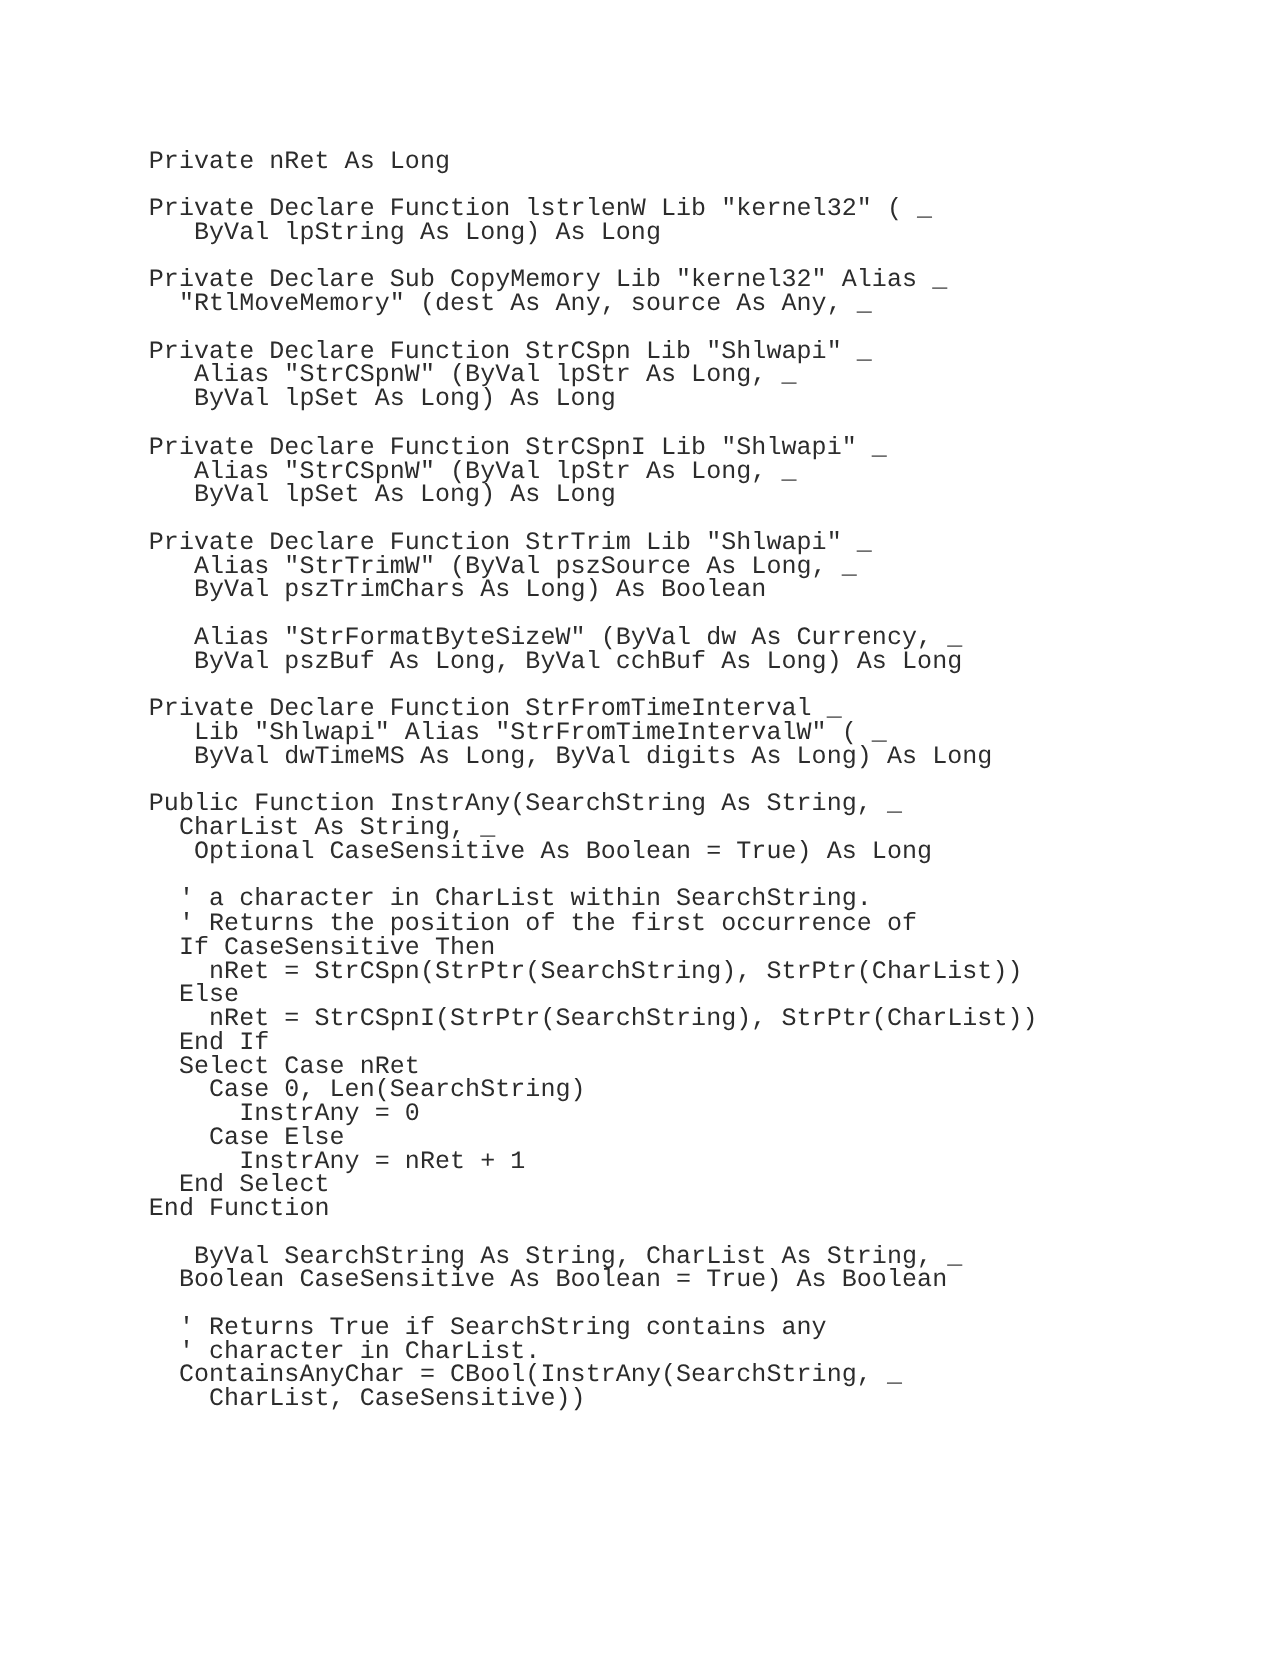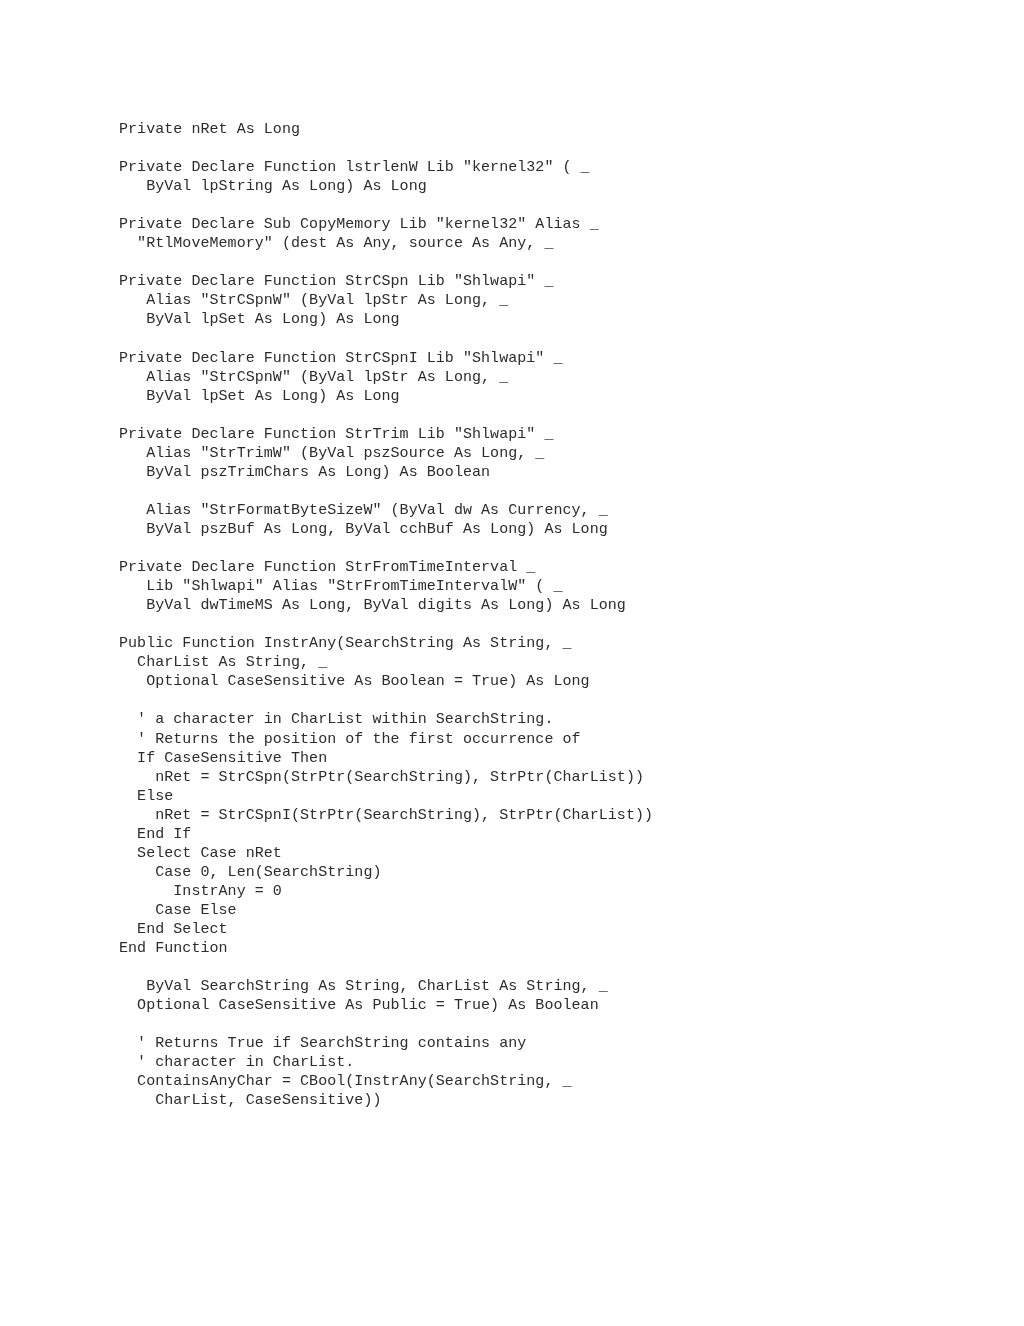--- a/index.html
+++ b/index.html
@@ -24,21 +24,21 @@
     background: #ffffff;
   }
   #code-listing {
     position: absolute;
     left: 119px;
     top: 120px;
     width: 860px;
   }
   .code-line {
     font-family: "Liberation Mono", "DejaVu Sans Mono", monospace;
-    font-size: 15px;
+    font-size: 20px;
     line-height: 19.05px;
     height: 19.05px;
     color: #2c2c2c;
     white-space: pre;
     letter-spacing: 0.05px;
     -webkit-font-smoothing: antialiased;
   }
   .code-line.blank {
     color: transparent;
   }
@@ -83,24 +83,25 @@
       <div class="code-line">  ' Returns the position of the first occurrence of</div>
       <div class="code-line">  If CaseSensitive Then</div>
       <div class="code-line">    nRet = StrCSpn(StrPtr(SearchString), StrPtr(CharList))</div>
       <div class="code-line">  Else</div>
       <div class="code-line">    nRet = StrCSpnI(StrPtr(SearchString), StrPtr(CharList))</div>
       <div class="code-line">  End If</div>
       <div class="code-line">  Select Case nRet</div>
       <div class="code-line">    Case 0, Len(SearchString)</div>
       <div class="code-line">      InstrAny = 0</div>
       <div class="code-line">    Case Else</div>
+      <div class="code-line">      InstrAny = nRet + 1</div>
       <div class="code-line">  End Select</div>
       <div class="code-line">End Function</div>
       <div class="code-line blank">&nbsp;</div>
       <div class="code-line">   ByVal SearchString As String, CharList As String, _</div>
-      <div class="code-line">  Optional CaseSensitive As Public = True) As Boolean</div>
+      <div class="code-line">  Boolean CaseSensitive As Boolean = True) As Boolean</div>
       <div class="code-line blank">&nbsp;</div>
       <div class="code-line">  ' Returns True if SearchString contains any</div>
       <div class="code-line">  ' character in CharList.</div>
       <div class="code-line">  ContainsAnyChar = CBool(InstrAny(SearchString, _</div>
       <div class="code-line">    CharList, CaseSensitive))</div>
     </div>
 </div>
 
 </body></html>

